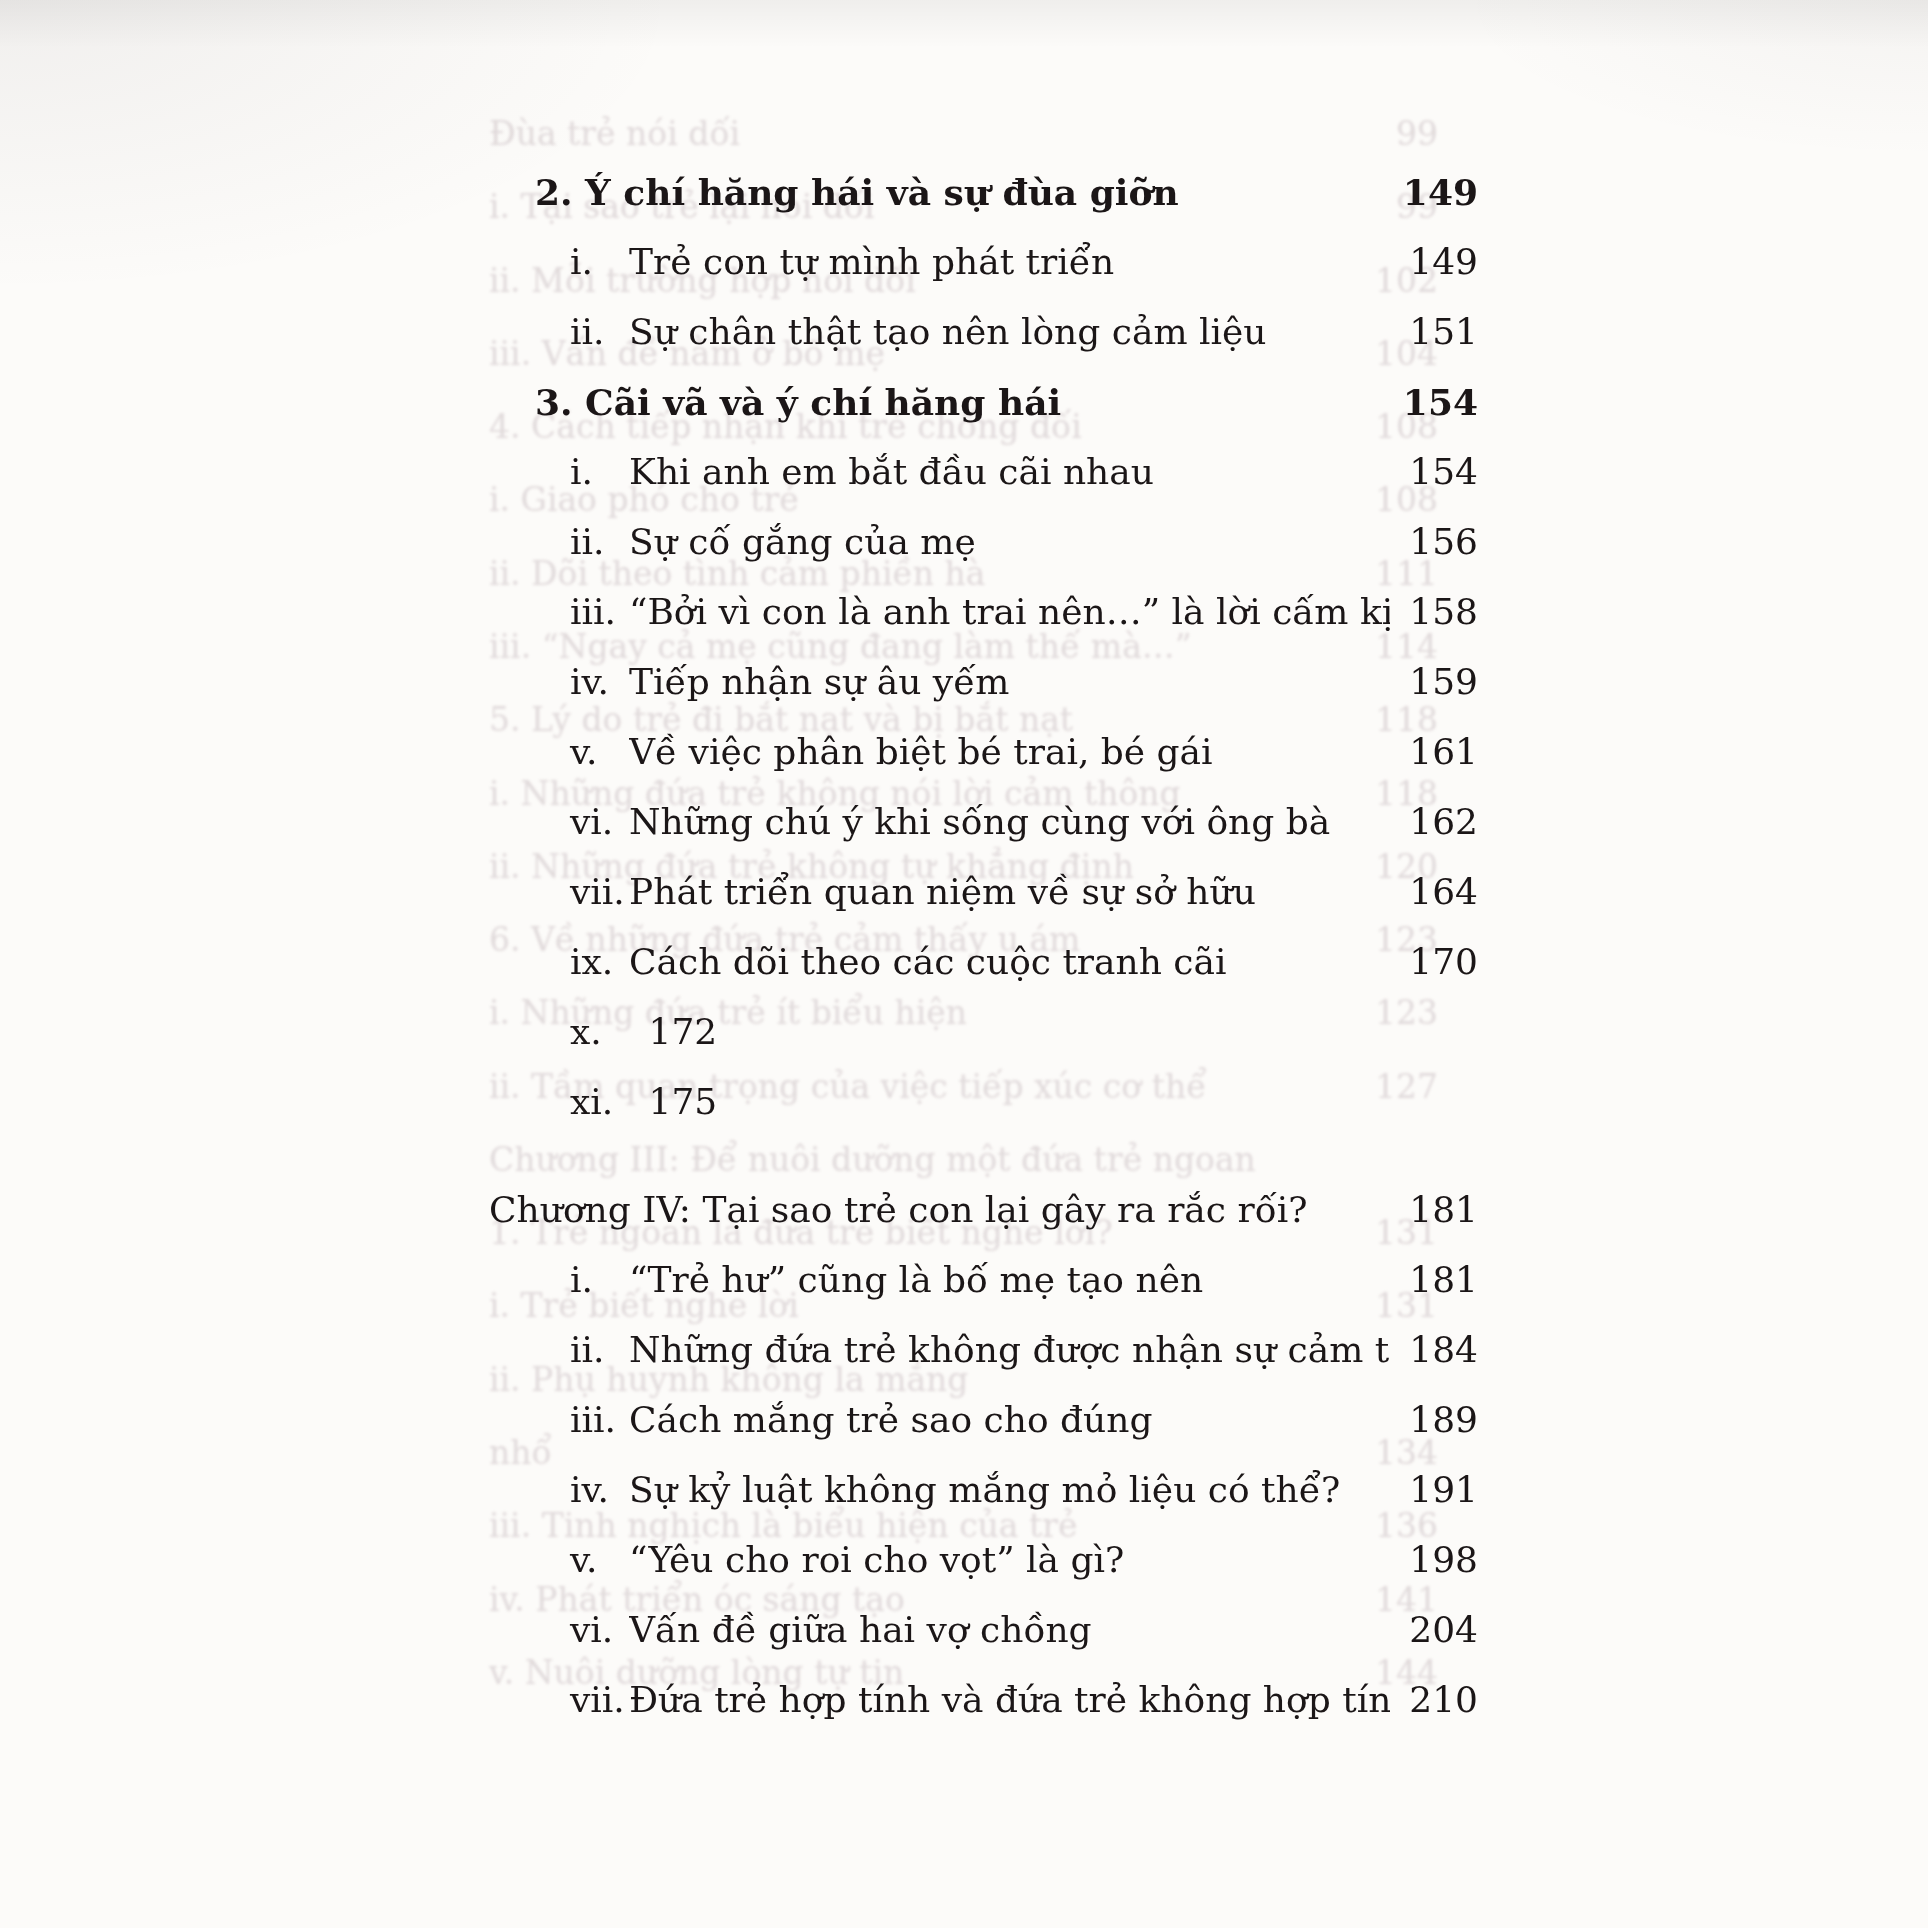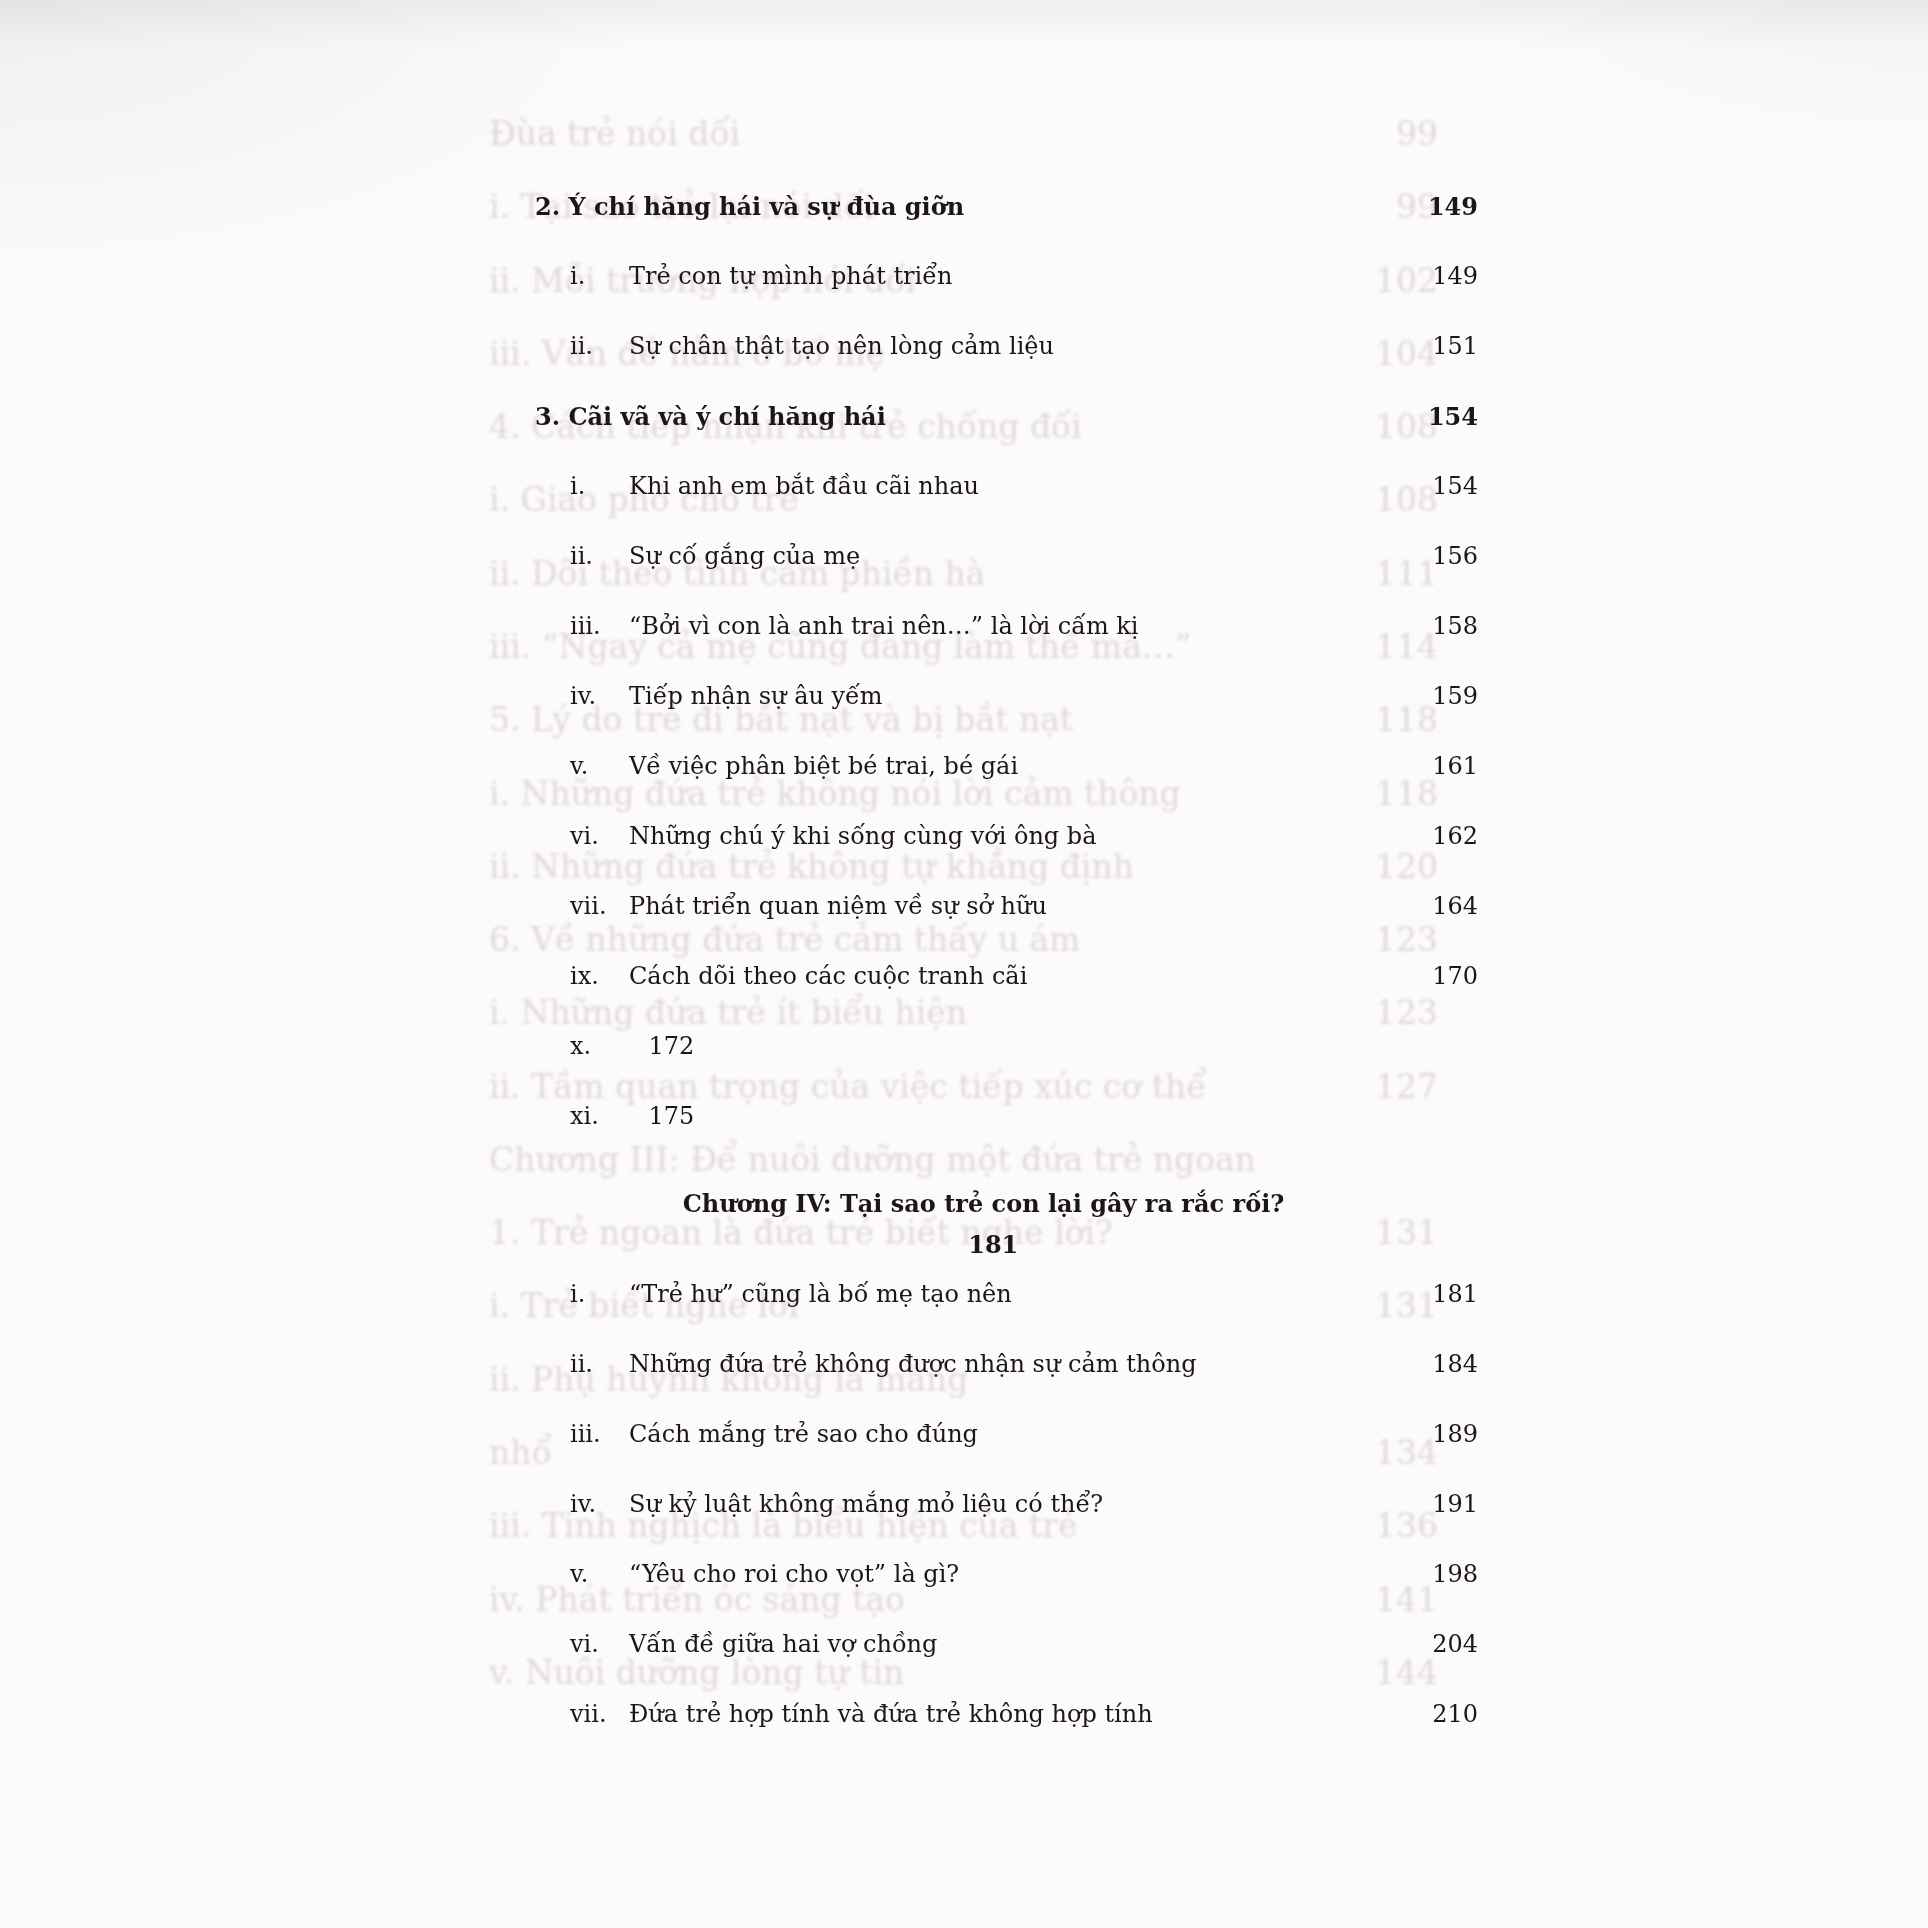--- a/index.html
+++ b/index.html
@@ -51,27 +51,27 @@
 
   
   .toc {
     position: absolute;
     left: 489px;
     top: 171px;
     width: 989px;
   }
   .row {
     display: flex;
-    align-items: center;
+    align-items: flex-start;
     height: 70px;
-    font-size: 24px;
+    font-size: 36px;
     white-space: nowrap;
   }
   .row.section { padding-left: 46px; font-weight: bold; }
-  .row.chapter { font-weight: bold; margin-top: 38px; flex-direction: column; }
+  .row.chapter { font-weight: normal; margin-top: 38px; }
   .row.item    { padding-left: 81px; }
   .num {
     flex: 0 0 auto;
     min-width: 59px;
   }
   .label {
     flex: 1 1 auto;
     overflow: hidden;
   }
   .pageno {

